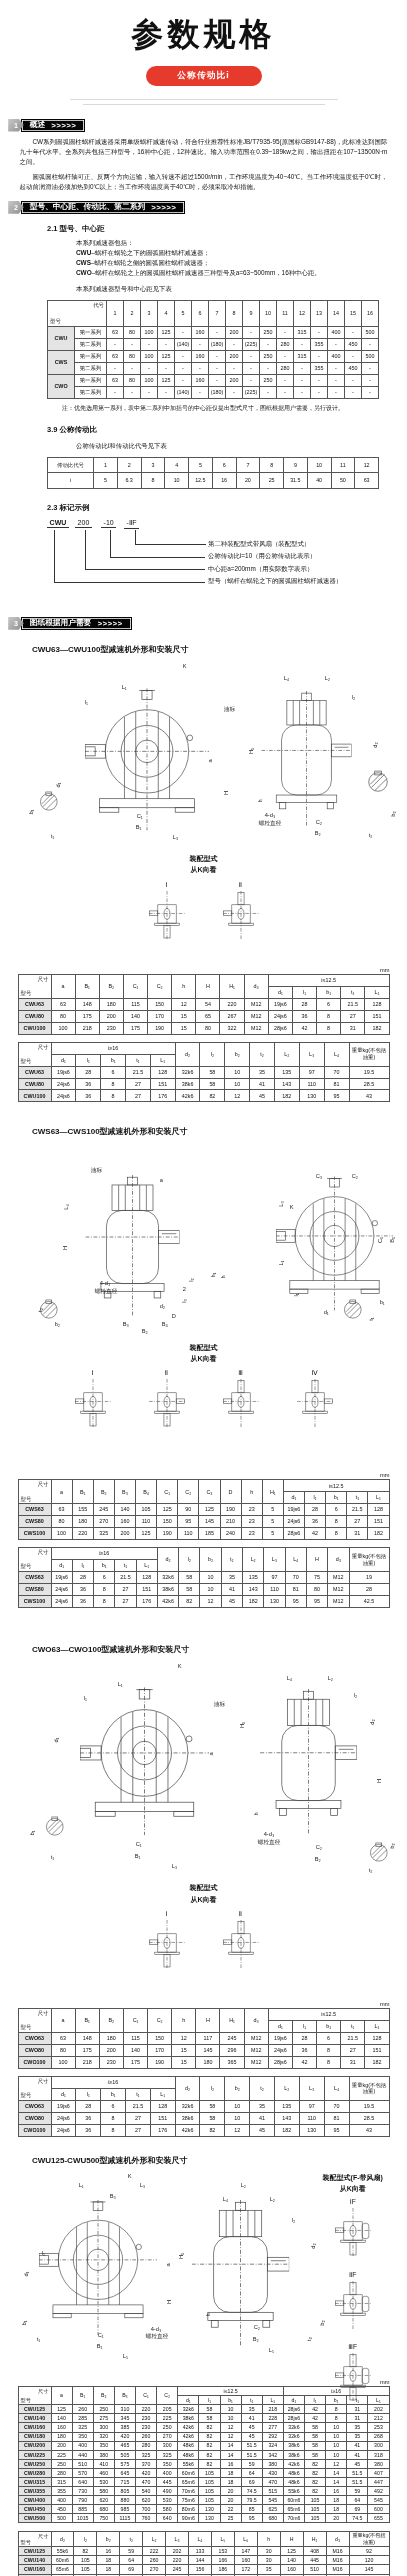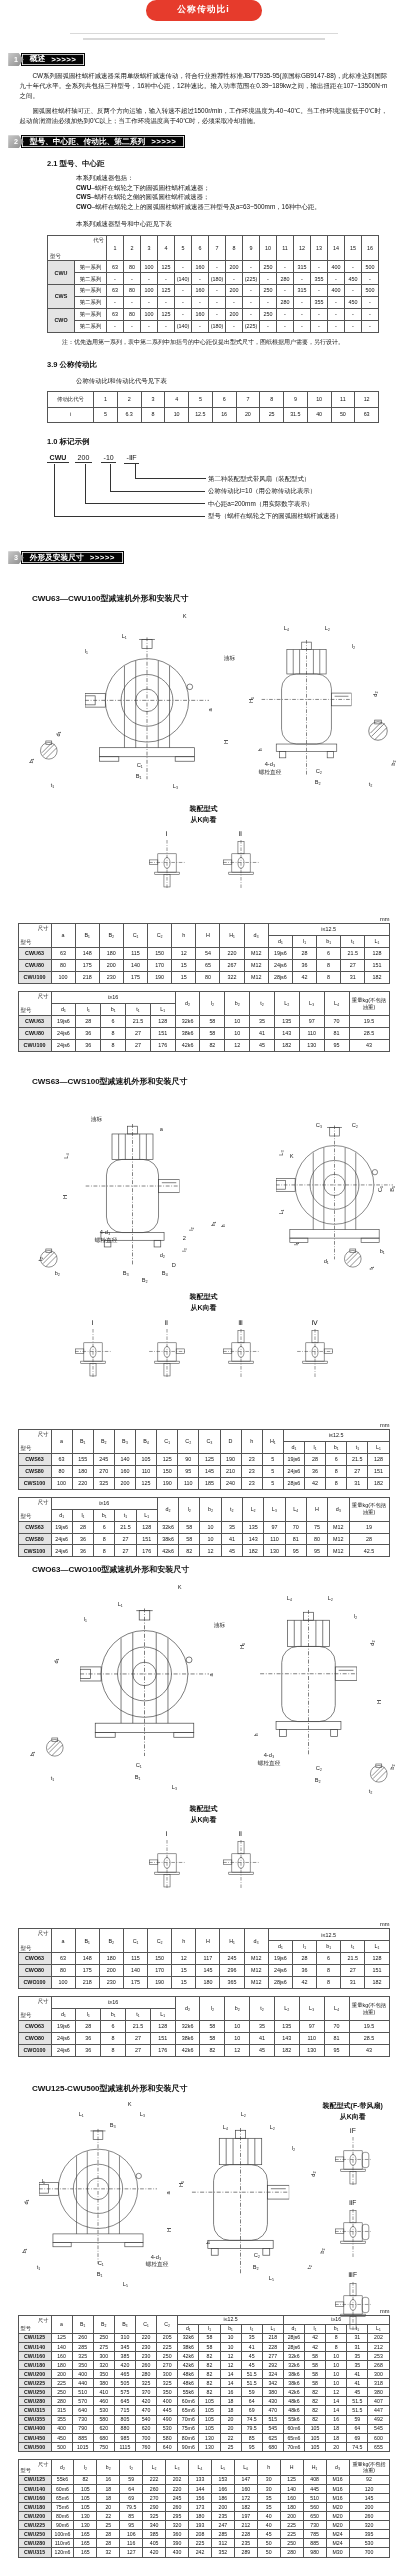--- a/index.html
+++ b/index.html
@@ -128,20 +128,21 @@
         <circle cx="109" cy="34" r="4"></circle>
         <circle cx="41" cy="116" r="4"></circle>
         <circle cx="109" cy="116" r="4"></circle>
       <line x1="40" y1="112" x2="110" y2="38"></line>
     </symbol>
   </defs>
 </svg>
 
 <div class="page">
 
+  <h1 class="hd-title">参数规格</h1>
   <div class="hd-btn">公称传动比i</div>
   <div class="fineprint">
     <div class="fp l1"></div>
     <div class="fp l2"></div>
   </div>
 
   <div class="sec m-s1">
     <span class="sec-num">1</span>
     <div class="sec-bar">
       <span>概述</span>
@@ -369,45 +370,45 @@
             <td>25</td>
             <td>31.5</td>
             <td>40</td>
             <td>50</td>
             <td>63</td>
           </tr>
         </tbody>
       </table>
     </div>
 
-  <h2 class="sub-h" style="margin-top:14.4px">1.0 标记示例</h2>
+  <h2 class="sub-h" style="margin-top:14.4px">2.3 标记示例</h2>
   <div class="mark">
     <span class="mp b" style="left:0">CWU</span>
     <span class="mp" style="left:28px">200</span>
     <span class="mp" style="left:54px">-10</span>
     <span class="mp" style="left:77px">-ⅡF</span>
     <div class="conn" style="left:88px;top:10.3px;width:70px;height:14.4px"></div>
     <div class="conn" style="left:63px;top:10.3px;width:94px;height:27px"></div>
     <div class="conn" style="left:38px;top:10.3px;width:119px;height:39px"></div>
     <div class="conn" style="left:7.2px;top:10.3px;width:150px;height:52px"></div>
     <span class="callout" style="top:21px">第二种装配型式带风扇（装配型式）</span>
     <span class="callout" style="top:33px">公称传动比i=10（用公称传动比表示）</span>
     <span class="callout" style="top:46px">中心距a=200mm（用实际数字表示）</span>
     <span class="callout" style="top:58px">型号（蜗杆在蜗轮之下的圆弧圆柱蜗杆减速器）</span>
   </div>
 
   <div class="sec m-s3">
     <span class="sec-num">3</span>
     <div class="sec-bar">
-      <span>外形及安装尺寸</span>
+      <span>图纸根据用户需要</span>
       <span class="chev">&gt;&gt;&gt;&gt;&gt;</span>
     </div>
   </div>
 
-  <h3 class="model-h" style="margin-top:29px">CWU63—CWU100型减速机外形和安装尺寸</h3>
+  <h3 class="model-h" style="margin-top:14px">CWU63—CWU100型减速机外形和安装尺寸</h3>
   <div class="draw" style="height:185px">
     <svg class="place" style="left:77px;top:27px" width="124" height="147" viewBox="0 0 220 260">
         <use href="#sym-front"></use>
       </svg>
     <svg class="place" style="left:253px;top:30px" width="91" height="138" viewBox="0 0 170 260">
         <use href="#sym-side"></use>
       </svg>
     <svg class="place" style="left:30px;top:130px" width="21.6" height="21.6" viewBox="0 0 44 44">
         <use href="#sym-shaft"></use>
       </svg>
@@ -962,21 +963,21 @@
               <td>95</td>
               <td>95</td>
               <td>M12</td>
               <td>42.5</td>
             </tr>
           </tbody>
         </table>
       </div>
   </div>
 
-  <h3 class="model-h" style="margin-top:7px">CWO63—CWO100型减速机外形和安装尺寸</h3>
+  <h3 class="model-h" style="margin-top:36px">CWO63—CWO100型减速机外形和安装尺寸</h3>
   <div class="draw" style="height:214px">
     <svg class="place" style="left:72px;top:25px" width="129" height="155" viewBox="0 0 220 260">
         <use href="#sym-front"></use>
       </svg>
     <svg class="place" style="left:252px;top:28px" width="97" height="148" viewBox="0 0 170 260">
         <use href="#sym-side"></use>
       </svg>
     <svg class="place" style="left:36px;top:155px" width="21.6" height="21.6" viewBox="0 0 44 44">
         <use href="#sym-shaft"></use>
       </svg>
@@ -1225,21 +1226,21 @@
               <td>182</td>
               <td>130</td>
               <td>95</td>
               <td>43</td>
             </tr>
           </tbody>
         </table>
       </div>
   </div>
 
-  <h3 class="model-h" style="margin-top:26px">CWU125-CWU500型减速机外形和安装尺寸</h3>
+  <h3 class="model-h" style="margin-top:18px">CWU125-CWU500型减速机外形和安装尺寸</h3>
   <div class="draw" style="height:198px">
     <svg class="place" style="left:31px;top:20.6px" width="118" height="155" viewBox="0 0 220 260">
         <use href="#sym-front"></use>
       </svg>
     <svg class="place" style="left:181px;top:28px" width="103" height="149" viewBox="0 0 170 260">
         <use href="#sym-side"></use>
       </svg>
     <div class="asm-col">
         <div class="asm-title">
           <div>装配型式(F-带风扇)</div>

